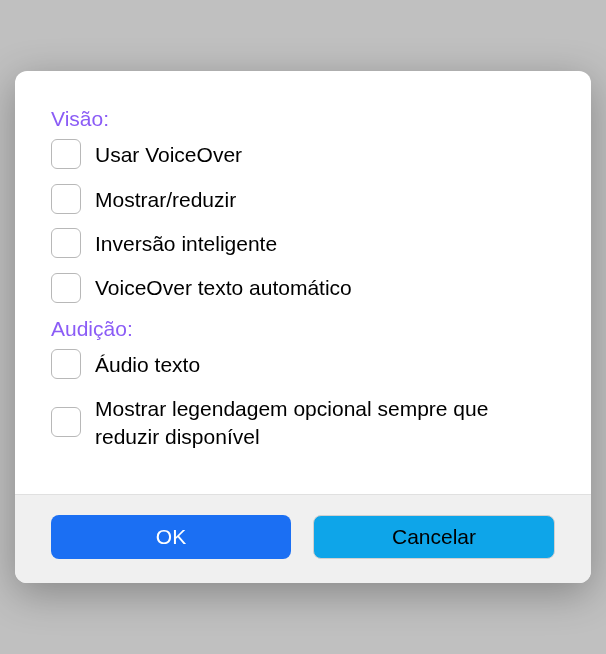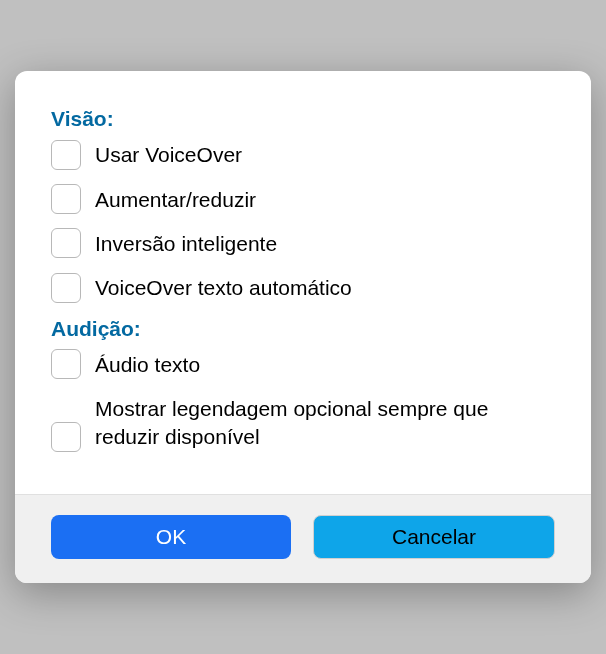--- a/index.html
+++ b/index.html
@@ -21,27 +21,26 @@
       border-radius: 12px;
       width: 576px;
       box-shadow: 0 10px 40px rgba(0,0,0,0.3);
       overflow: hidden;
     }
     .dialog-content {
       padding: 36px 36px 28px 36px;
     }
     .section-label {
       font-size: 21px;
-      color: #0369a1;
+      color: #8b5cf6;
       margin-bottom: 8px;
-      font-weight: bold;
     }
     .checkbox-row {
       display: flex;
-      align-items: flex-end;
+      align-items: center;
       gap: 14px;
       margin-bottom: 14px;
     }
     .checkbox {
       width: 30px;
       height: 30px;
       border: 1.5px solid #b8b8b8;
       border-radius: 6px;
       background: #ffffff;
       flex-shrink: 0;
@@ -93,21 +92,21 @@
     <div class="section-group">
       <div class="section-label">Visão:</div>
 
       <div class="checkbox-row">
         <div class="checkbox"></div>
         <div class="checkbox-label">Usar VoiceOver</div>
       </div>
 
       <div class="checkbox-row">
         <div class="checkbox"></div>
-        <div class="checkbox-label">Aumentar/reduzir</div>
+        <div class="checkbox-label">Mostrar/reduzir</div>
       </div>
 
       <div class="checkbox-row">
         <div class="checkbox"></div>
         <div class="checkbox-label">Inversão inteligente</div>
       </div>
 
       <div class="checkbox-row">
         <div class="checkbox"></div>
         <div class="checkbox-label">VoiceOver texto automático</div>

